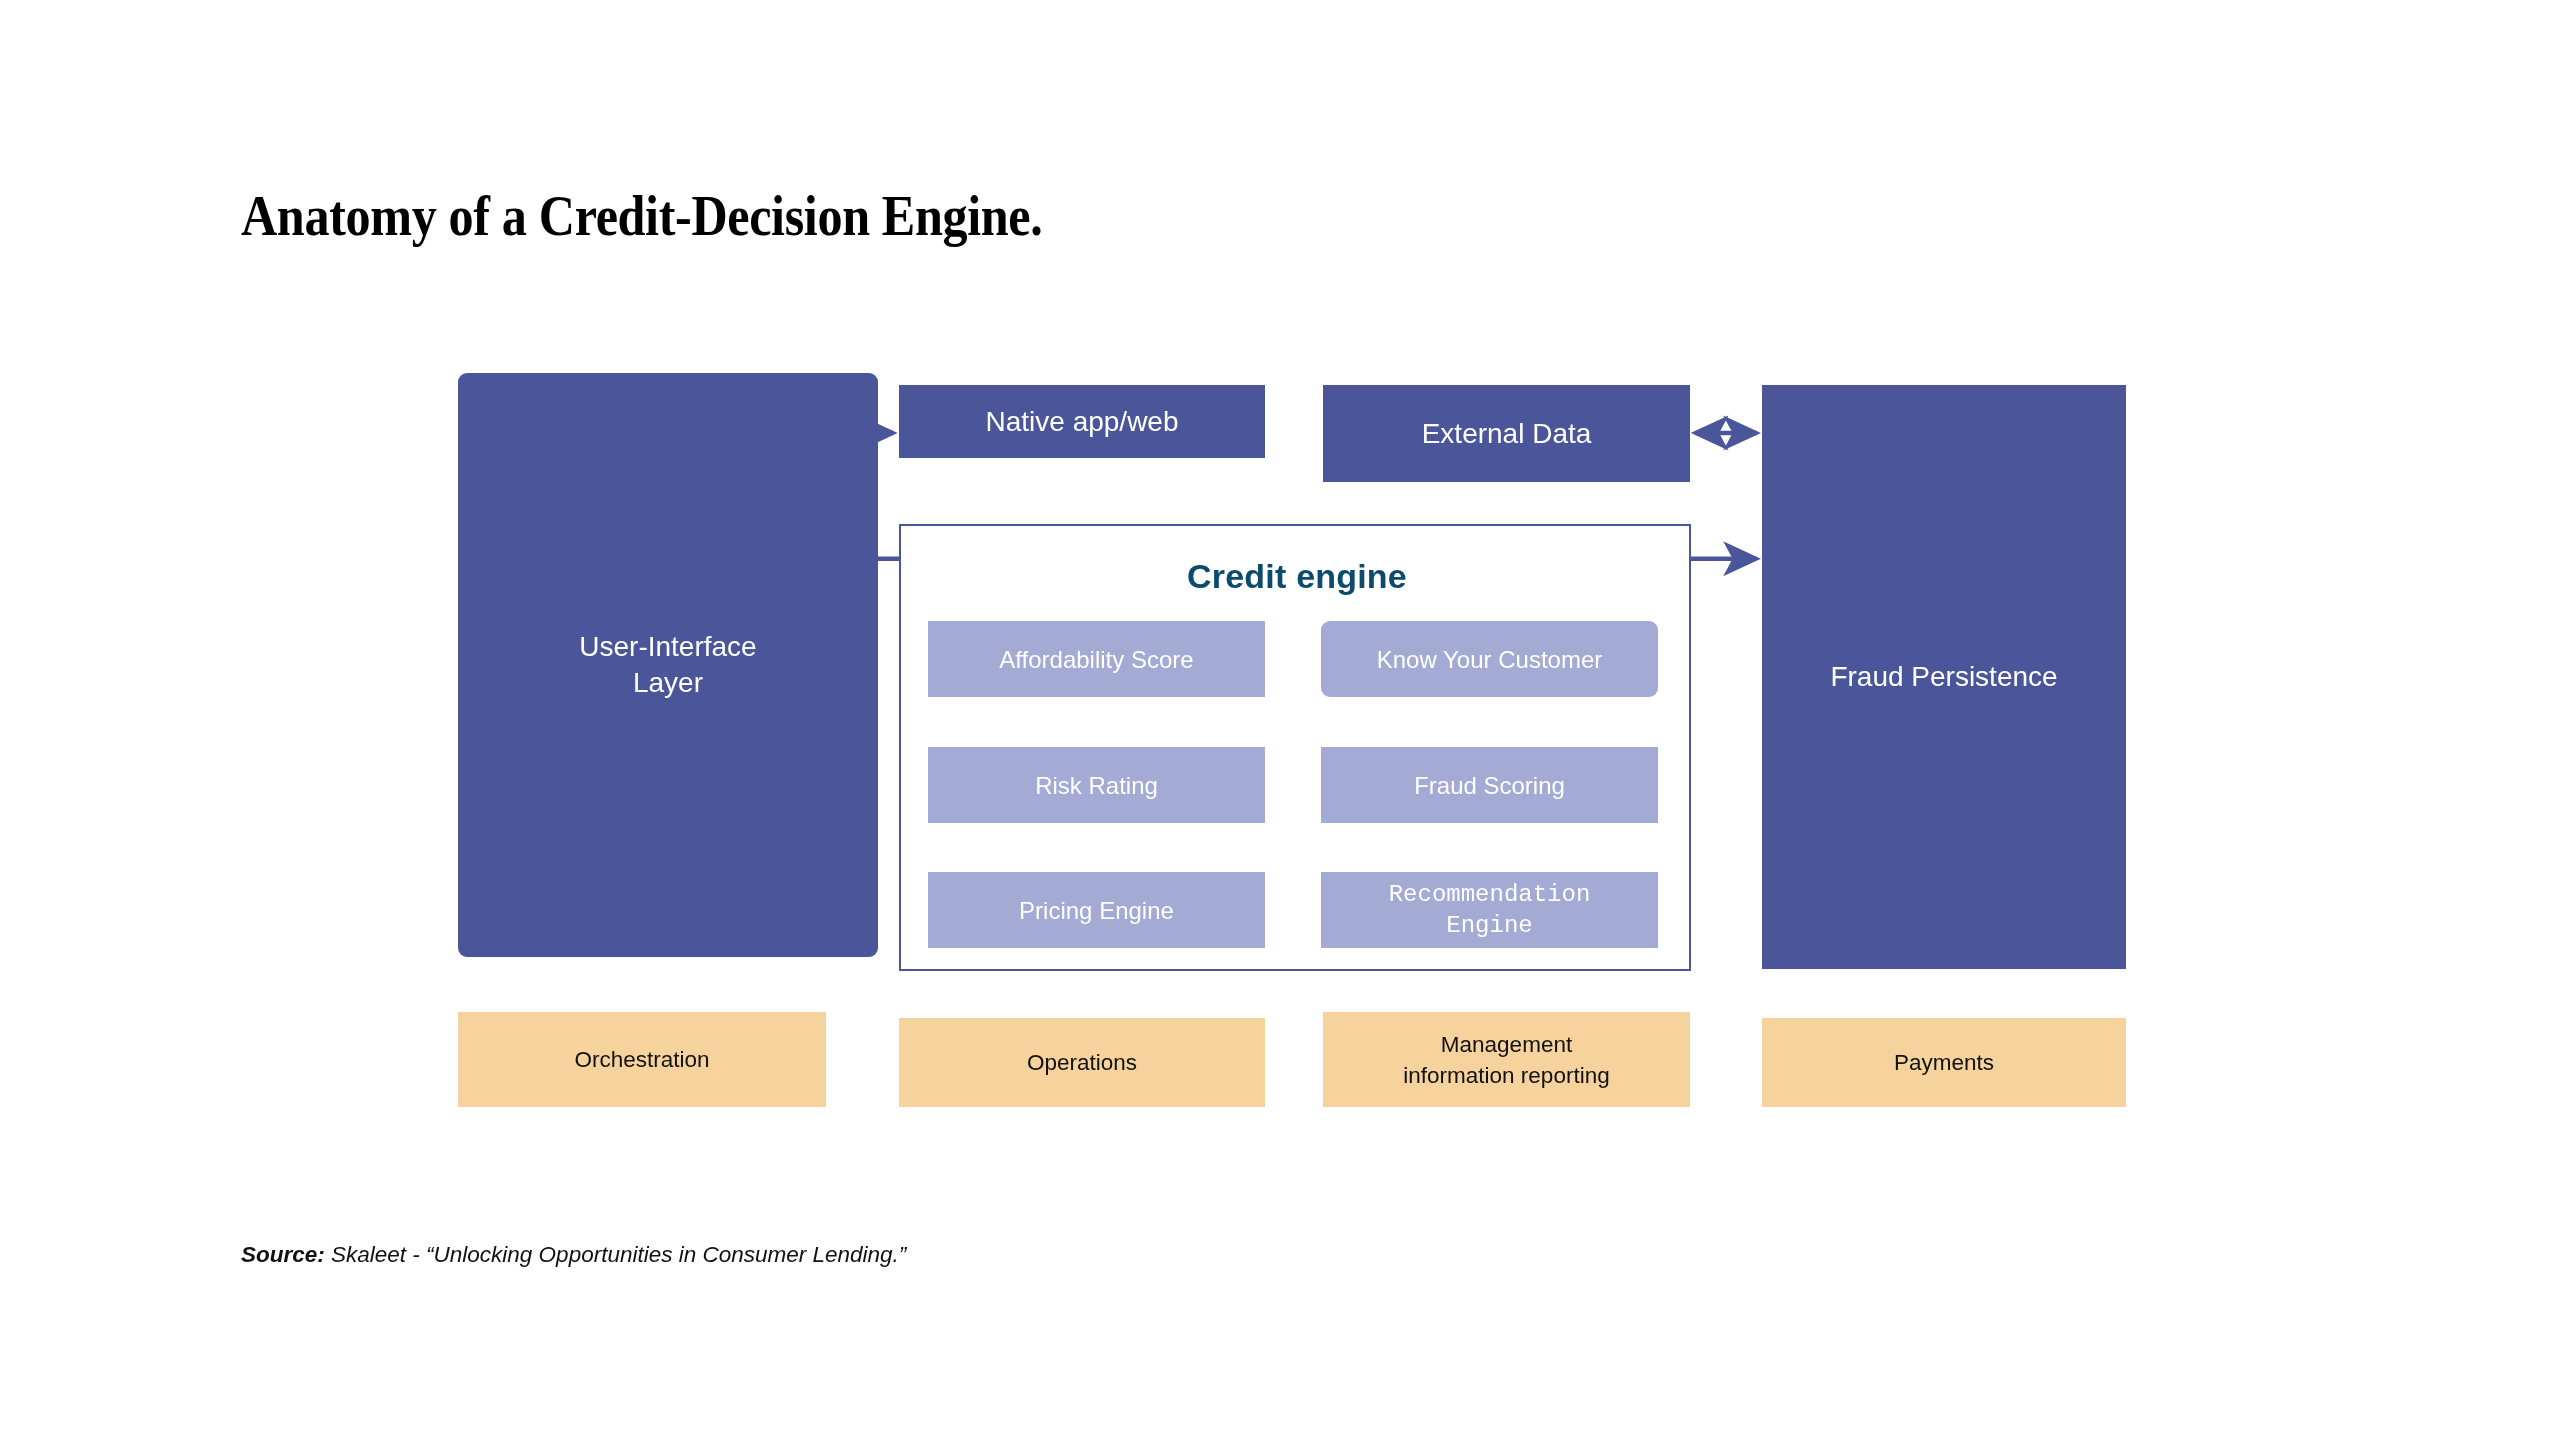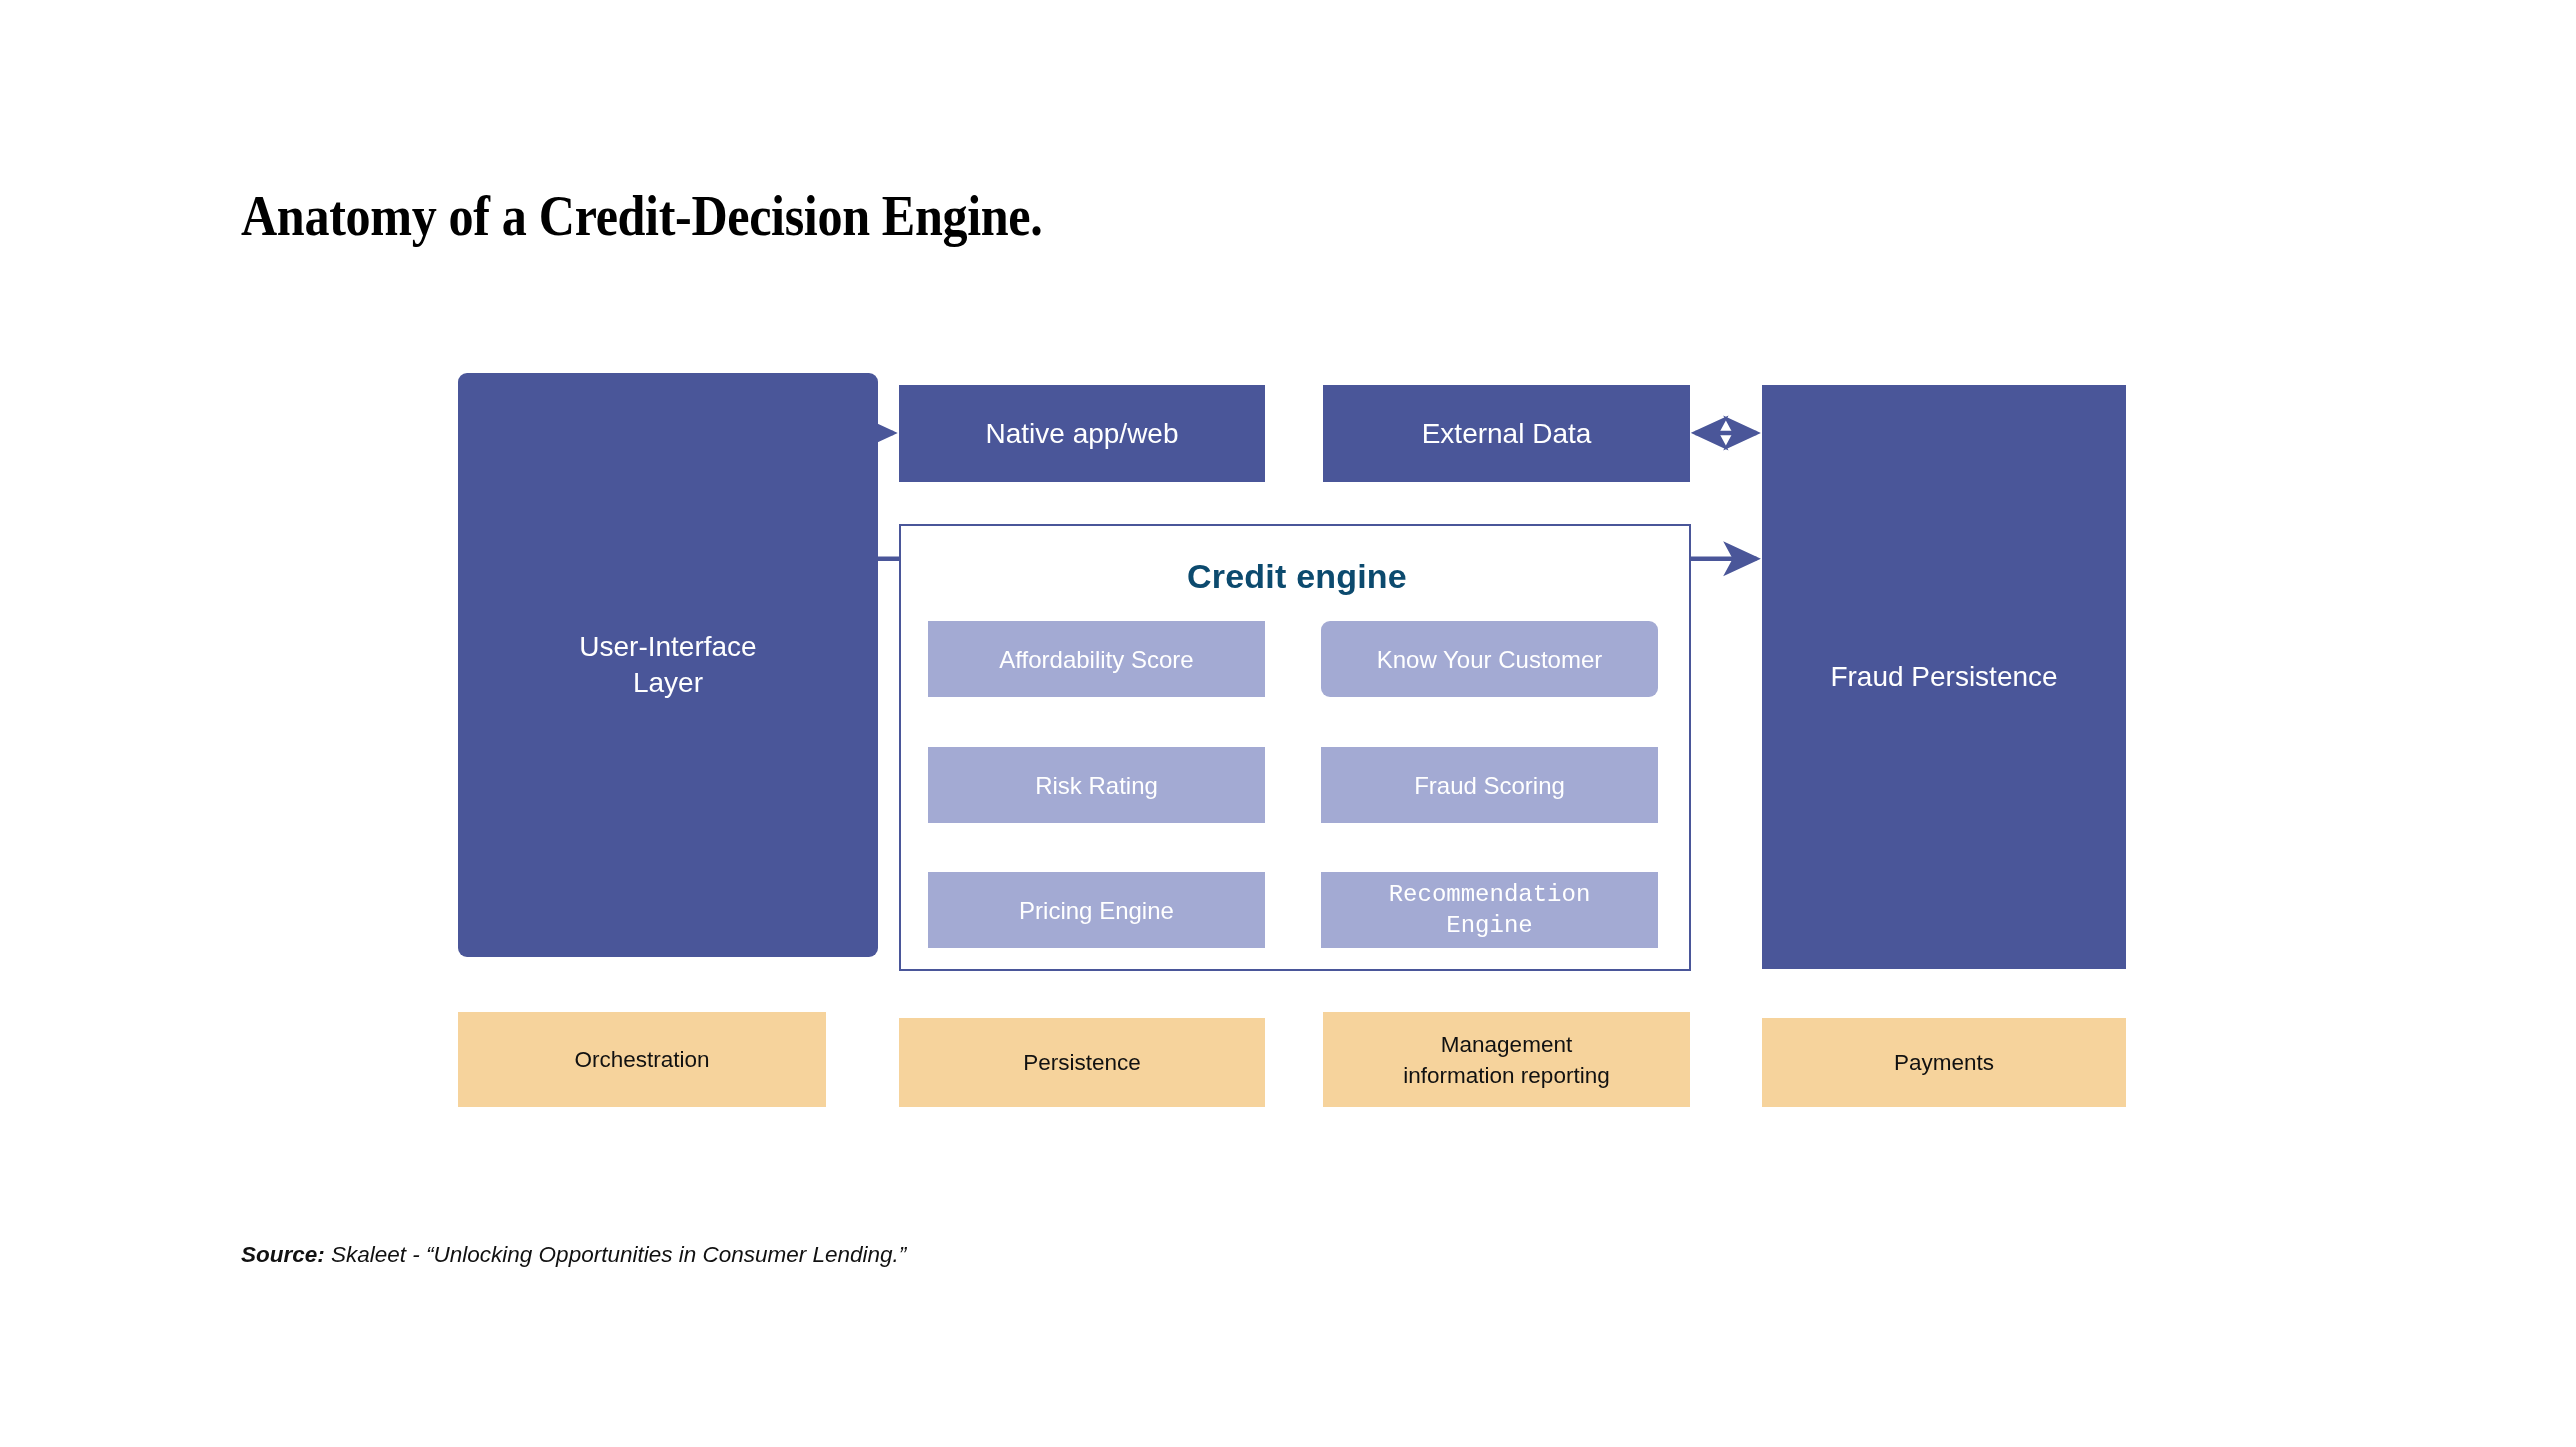--- a/index.html
+++ b/index.html
@@ -76,21 +76,21 @@
   .box-tan {
     background: #F6D39C;
     color: #111111;
     font-size: 22.5px;
     line-height: 31px;
     font-weight: 400;
   }
 
   
   #ui-layer-box   { left: 458px;  top: 373px;  width: 420px;  height: 584px; border-radius: 9px; }
-  #native-box     { left: 899px; top: 385px;  width: 366px;  height: 97px; }
+  #native-box     { left: 899px; top: 385px;  width: 366px;  height: 73px; }
   #external-box   { left: 1323px; top: 385px;  width: 367px;  height: 97px; }
   #persistence-box{ left: 1762px; top: 385px;  width: 364px;  height: 584px; }
 
   
   #credit-panel {
     position: absolute;
     left: 899px;
     top: 524px;
     width: 792px;
     height: 447px;
@@ -237,21 +237,21 @@
 Engine</span>
     </div>
 
   </div>
 
   <div class="box box-tan" id="orchestration-box">
     <span class="box-label">Orchestration</span>
   </div>
 
   <div class="box box-tan" id="operations-box">
-    <span class="box-label">Persistence</span>
+    <span class="box-label">Operations</span>
   </div>
 
   <div class="box box-tan" id="mir-box">
     <span class="box-label">Management
 information reporting</span>
   </div>
 
   <div class="box box-tan" id="payments-box">
     <span class="box-label">Payments</span>
   </div>

